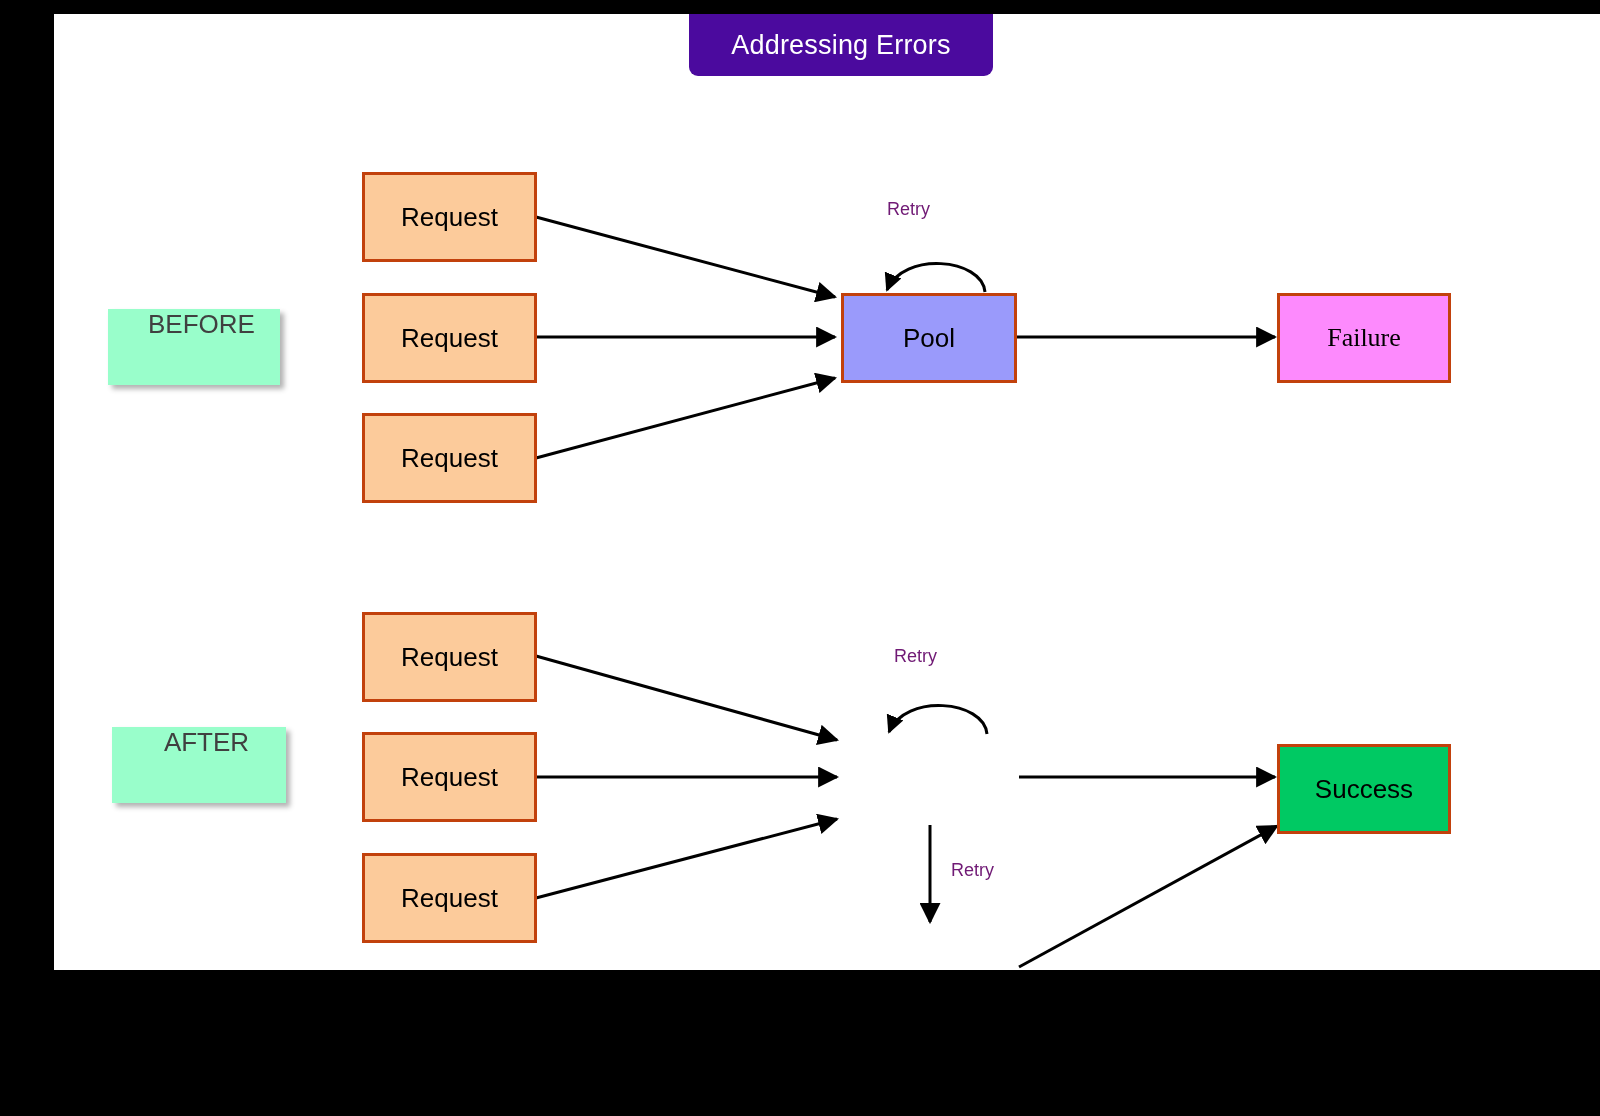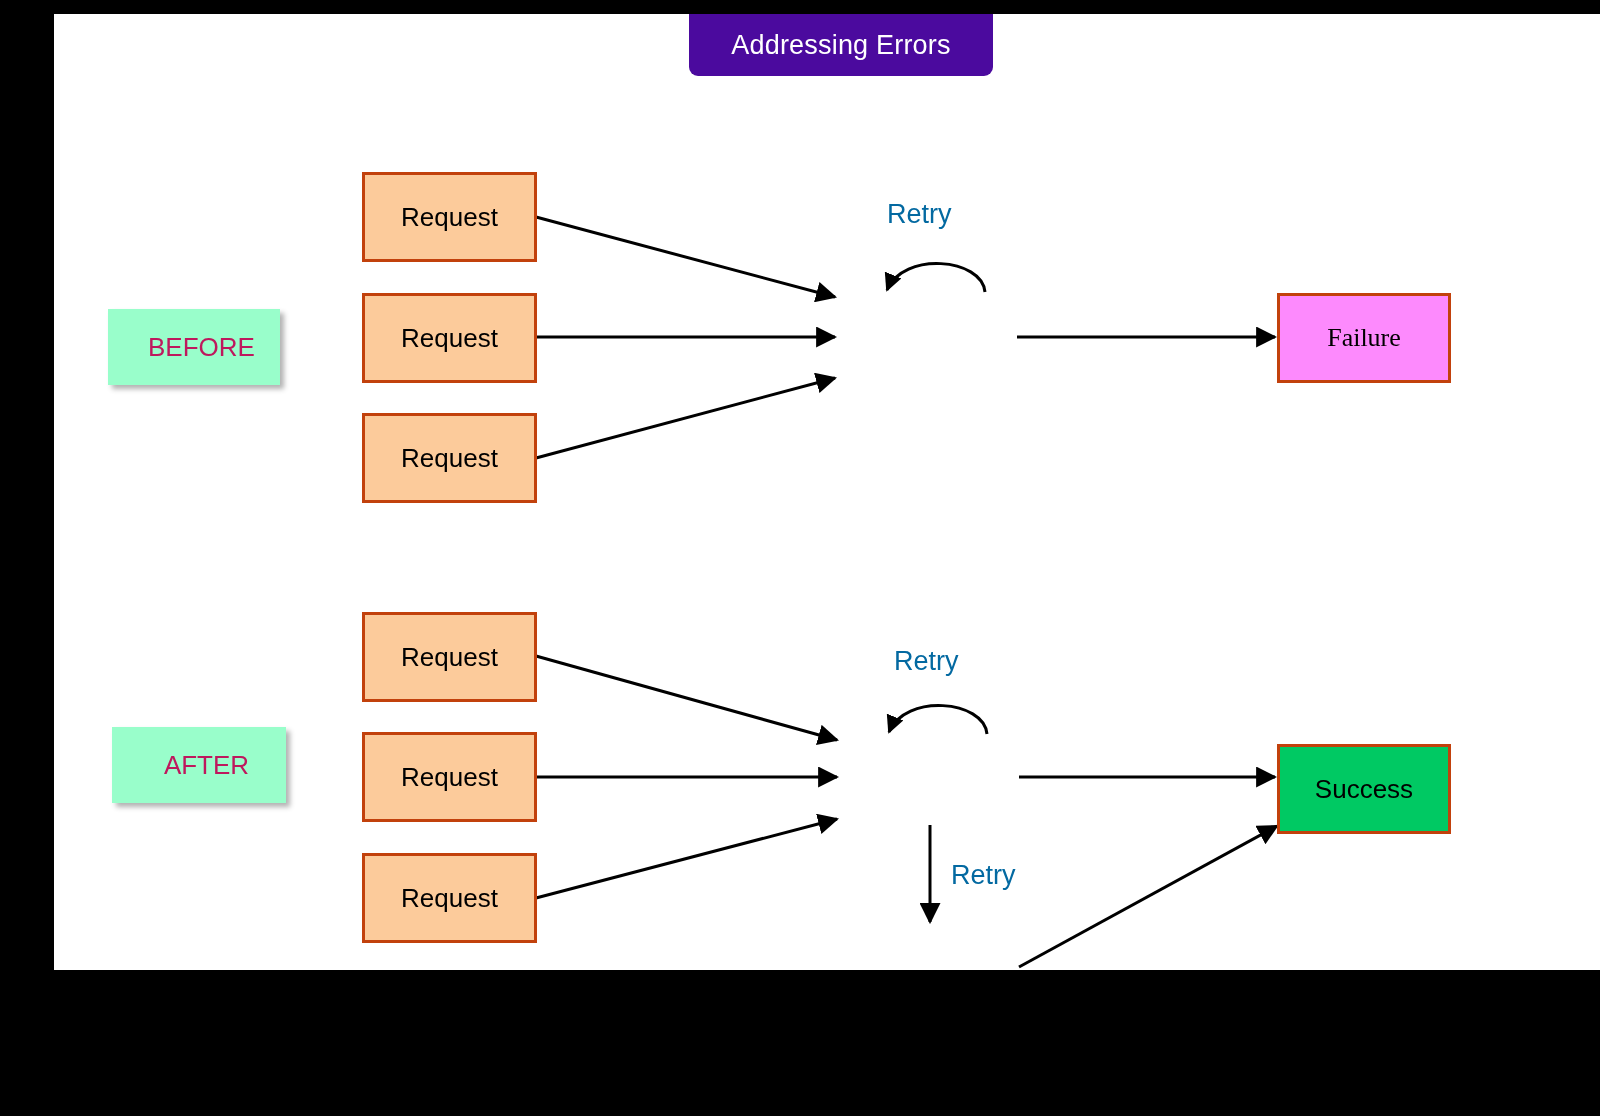--- a/index.html
+++ b/index.html
@@ -60,34 +60,34 @@
   .node.pool     { background: #9A9AFB; }
   .node.failure  { background: #FD8AFD; }
   .node.success  { background: #00C963; }
 
   
   .phase-label {
     position: absolute;
     box-sizing: border-box;
     background: #99FECB;
     display: flex;
-    align-items: center;
+    align-items: flex-start;
     justify-content: center;
     font-size: 26px;
-    color: #be185d;
+    color: #404040;
     box-shadow: 4px 4px 5px rgba(0,0,0,0.30);
     z-index: 4;
     padding-left: 15px;
   }
 
   
   .edge-label {
     position: absolute;
-    font-size: 27px;
-    color: #0369a1;
+    font-size: 18px;
+    color: #701a75;
     white-space: nowrap;
     z-index: 5;
   }
 
   
   #edges {
     position: absolute;
     left: 0;
     top: 0;
     width: 1570px;
@@ -143,20 +143,23 @@
   <div class="node request" style="left:308px; top:158px; width:175px; height:90px;">
     <span>Request</span>
   </div>
   <div class="node request" style="left:308px; top:279px; width:175px; height:90px;">
     <span>Request</span>
   </div>
   <div class="node request" style="left:308px; top:399px; width:175px; height:90px;">
     <span>Request</span>
   </div>
 
+  <div class="node pool" style="left:787px; top:279px; width:176px; height:90px;">
+    <span>Pool</span>
+  </div>
 
   <div class="edge-label" style="left:833px; top:185px;">
     <span>Retry</span>
   </div>
 
   <div class="node failure" style="left:1223px; top:279px; width:174px; height:90px;font-family:Liberation Serif, serif;">
     <span>Failure</span>
   </div>
 
   <div class="phase-label" style="left:58px; top:713px; width:174px; height:76px;">

